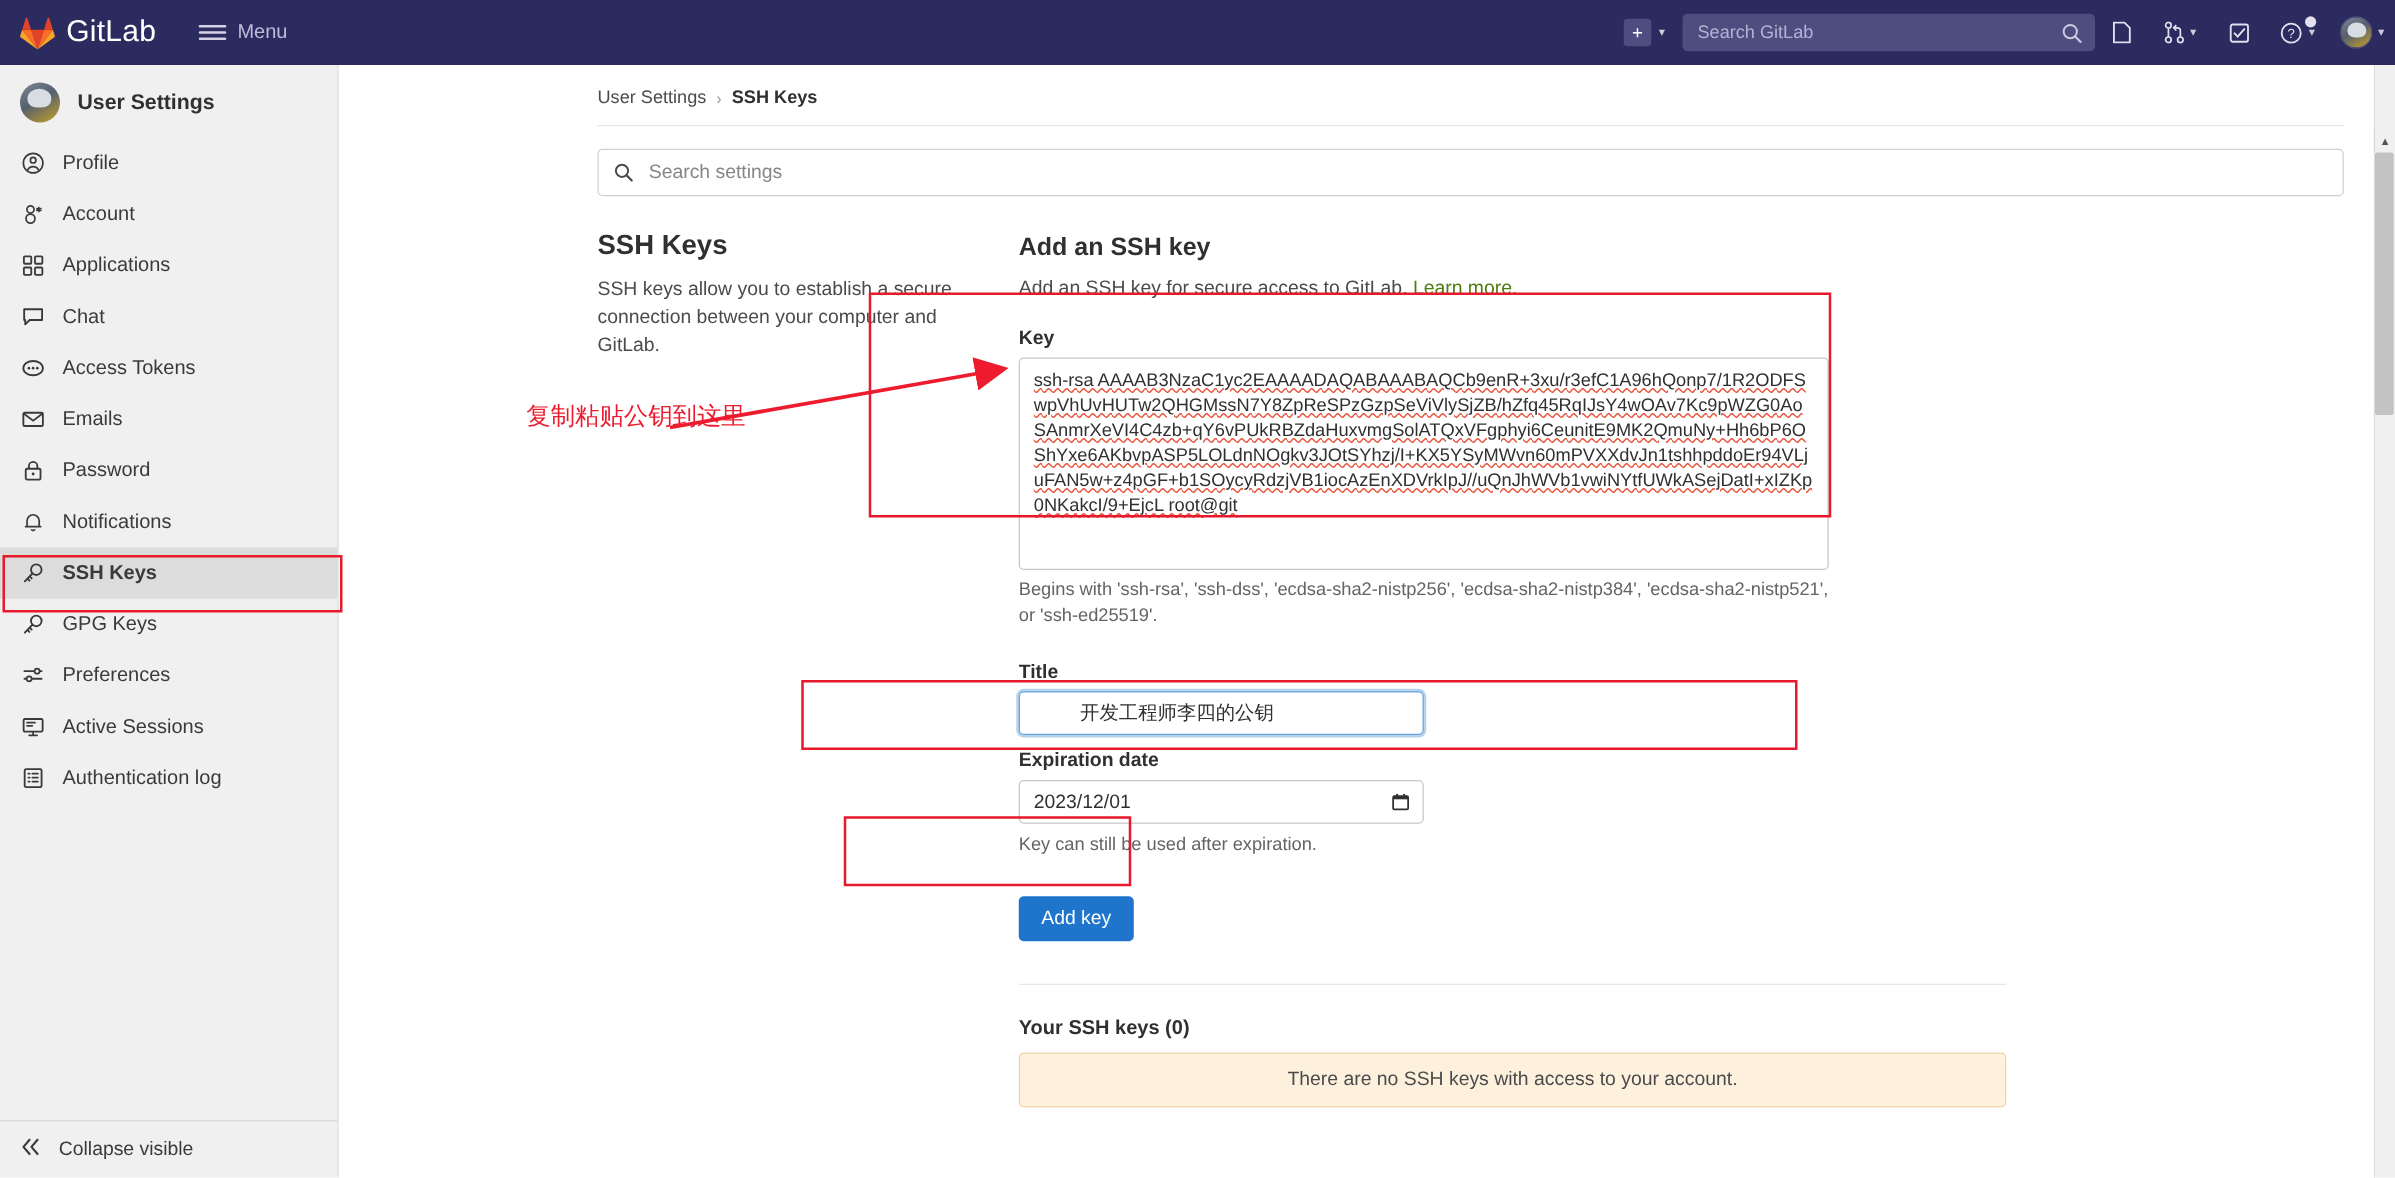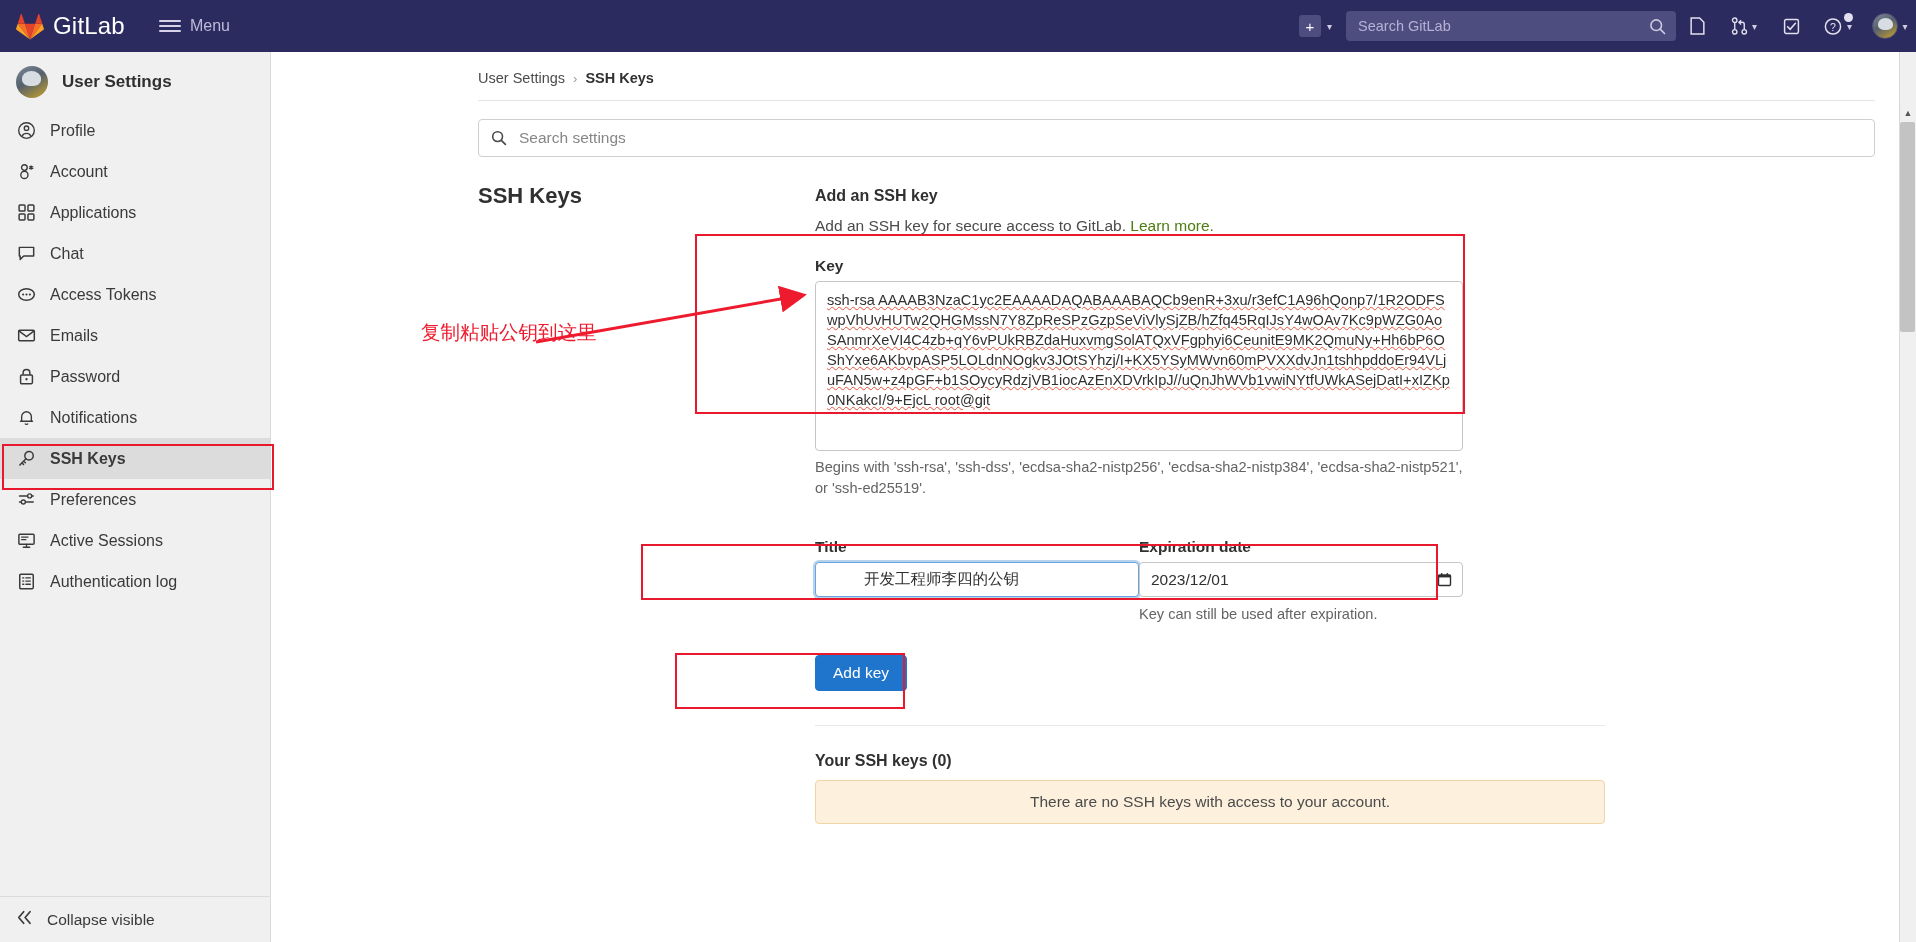--- a/index.html
+++ b/index.html
@@ -165,21 +165,21 @@
 
   .content-cols {
     display: flex; margin: 26px 0 0 207px; gap: 0;
   }
   .col-left { width: 337px; padding-right: 40px; }
   .col-right { width: 800px; position: relative; }
 
   .h-section { font-size: 22px; font-weight: bold; color: #303030; margin: 0 0 12px 0; }
   .p-desc { font-size: 15.5px; line-height: 1.45; color: #4b4b4b; margin: 0; }
 
-  .h-sub { font-size: 16px; font-weight: bold; color: #303030; margin: 4px 0 12px 0; }
+  .h-sub { font-size: 20px; font-weight: bold; color: #303030; margin: 4px 0 12px 0; }
   .p-sub { font-size: 15.5px; color: #4b4b4b; margin: 0 0 22px 0; }
   .link { color: #4d7c0f; text-decoration: none; text-align: center; }
 
   .field-label { font-size: 15.5px; font-weight: bold; color: #303030; margin-bottom: 6px; }
 
   .key-textarea {
     width: 648px; height: 170px;
     border: 1px solid #c6c6c6; border-radius: 4px;
     padding: 9px 11px; font-size: 14.6px; line-height: 1.37;
     color: #303030; font-family: "Liberation Sans", sans-serif;
@@ -188,21 +188,21 @@
   }
   .spell {
     text-decoration: underline; text-decoration-style: wavy;
     text-decoration-color: #e8513a; text-decoration-thickness: 1px;
   }
   .hint {
     font-size: 14.6px; color: #646464; line-height: 1.42;
     margin-top: 6px; width: 660px;
   }
 
-  .row-fields { display: flex; margin-top: 40px; }
+  .row-fields { display: flex; gap: 12px; margin-top: 26px; flex-direction: column; }
   .fld { display: flex; flex-direction: column; }
   .fld-title { width: 324px; }
   .fld-exp { width: 324px; }
   .input-std {
     height: 35px; border: 1px solid #c6c6c6; border-radius: 4px;
     padding: 0 11px; font-size: 15.5px; color: #303030;
     font-family: "Liberation Sans", sans-serif; outline: none; background:#fff;
   }
   .input-focus {
     border: 1px solid #6aa3e0;
@@ -426,20 +426,29 @@
   <div class="nav-item active">
     <span class="ico">
       <svg width="19" height="19" viewBox="0 0 18 18">
           <circle cx="11.4" cy="6.4" r="4" fill="none" stroke="#3a3a3a" stroke-width="1.4"></circle>
           <path d="M8.5 9.3l-5.8 5.9M4.6 13.1l1.6 1.6M6.3 11.4l1.6 1.6" fill="none" stroke="#3a3a3a" stroke-width="1.4" stroke-linecap="round"></path>
         </svg>
     </span>
     <span>SSH Keys</span>
   </div>
 
+  <div class="nav-item">
+    <span class="ico">
+      <svg width="19" height="19" viewBox="0 0 18 18">
+          <circle cx="11.4" cy="6.4" r="4" fill="none" stroke="#3a3a3a" stroke-width="1.4"></circle>
+          <path d="M8.5 9.3l-5.8 5.9M4.6 13.1l1.6 1.6M6.3 11.4l1.6 1.6" fill="none" stroke="#3a3a3a" stroke-width="1.4" stroke-linecap="round"></path>
+        </svg>
+    </span>
+    <span>GPG Keys</span>
+  </div>
 
   <div class="nav-item">
     <span class="ico">
       <svg width="19" height="19" viewBox="0 0 18 18">
           <path d="M2.4 5.6h13M2.4 11.4h13" stroke="#3a3a3a" stroke-width="1.4" stroke-linecap="round"></path>
           <circle cx="12" cy="5.6" r="1.9" fill="#f0f0f0" stroke="#3a3a3a" stroke-width="1.3"></circle>
           <circle cx="6" cy="11.4" r="1.9" fill="#f0f0f0" stroke="#3a3a3a" stroke-width="1.3"></circle>
         </svg>
     </span>
     <span>Preferences</span>
@@ -489,20 +498,21 @@
       <circle cx="6.6" cy="6.6" r="4.9" fill="none" stroke="#4b4b4b" stroke-width="1.6"></circle>
       <line x1="10.3" y1="10.3" x2="14.4" y2="14.4" stroke="#4b4b4b" stroke-width="1.7" stroke-linecap="round"></line>
     </svg>
     <input type="text" placeholder="Search settings" style="">
   </div>
 
   <div class="content-cols">
 
     <div class="col-left">
       <h2 class="h-section">SSH Keys</h2>
+      <p class="p-desc">SSH keys allow you to establish a secure connection between your computer and GitLab.</p>
     </div>
 
     <div class="col-right">
       <div class="h-sub">Add an SSH key</div>
       <p class="p-sub">
         <span>Add an SSH key for secure access to GitLab.</span>
         <a class="link" href="#">Learn more.</a>
       </p>
 
       <div class="field-label">Key</div>

